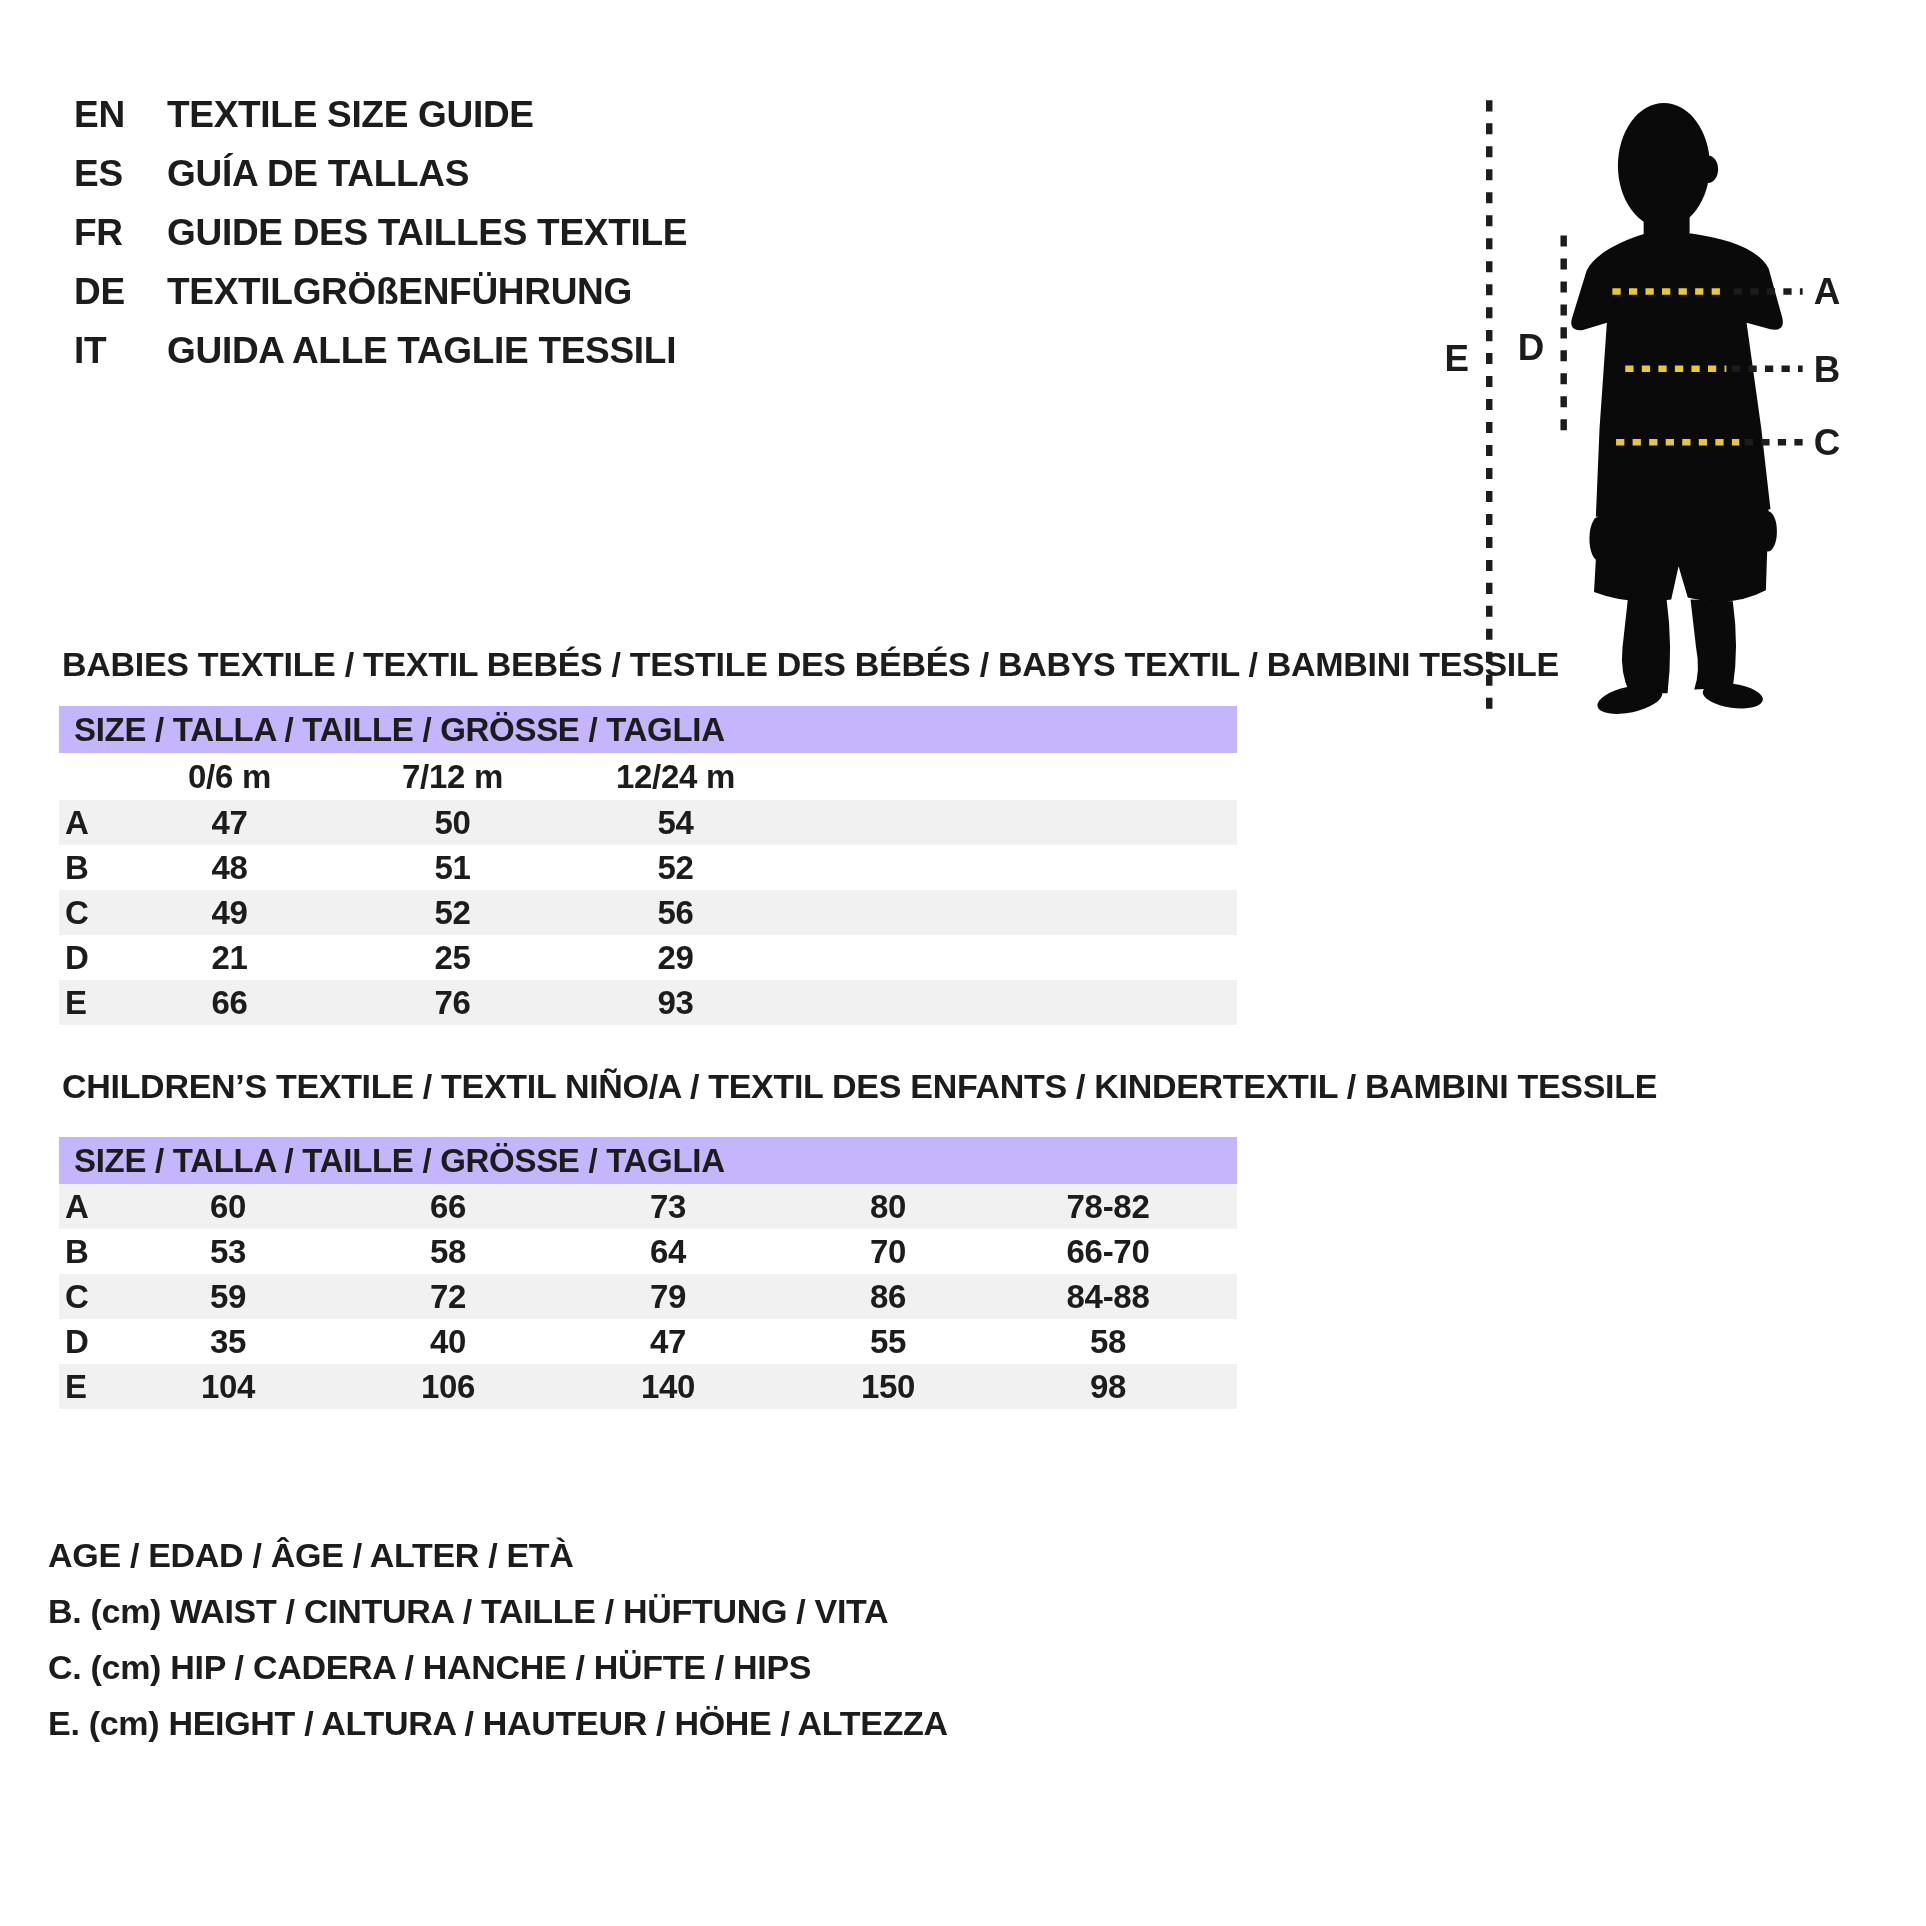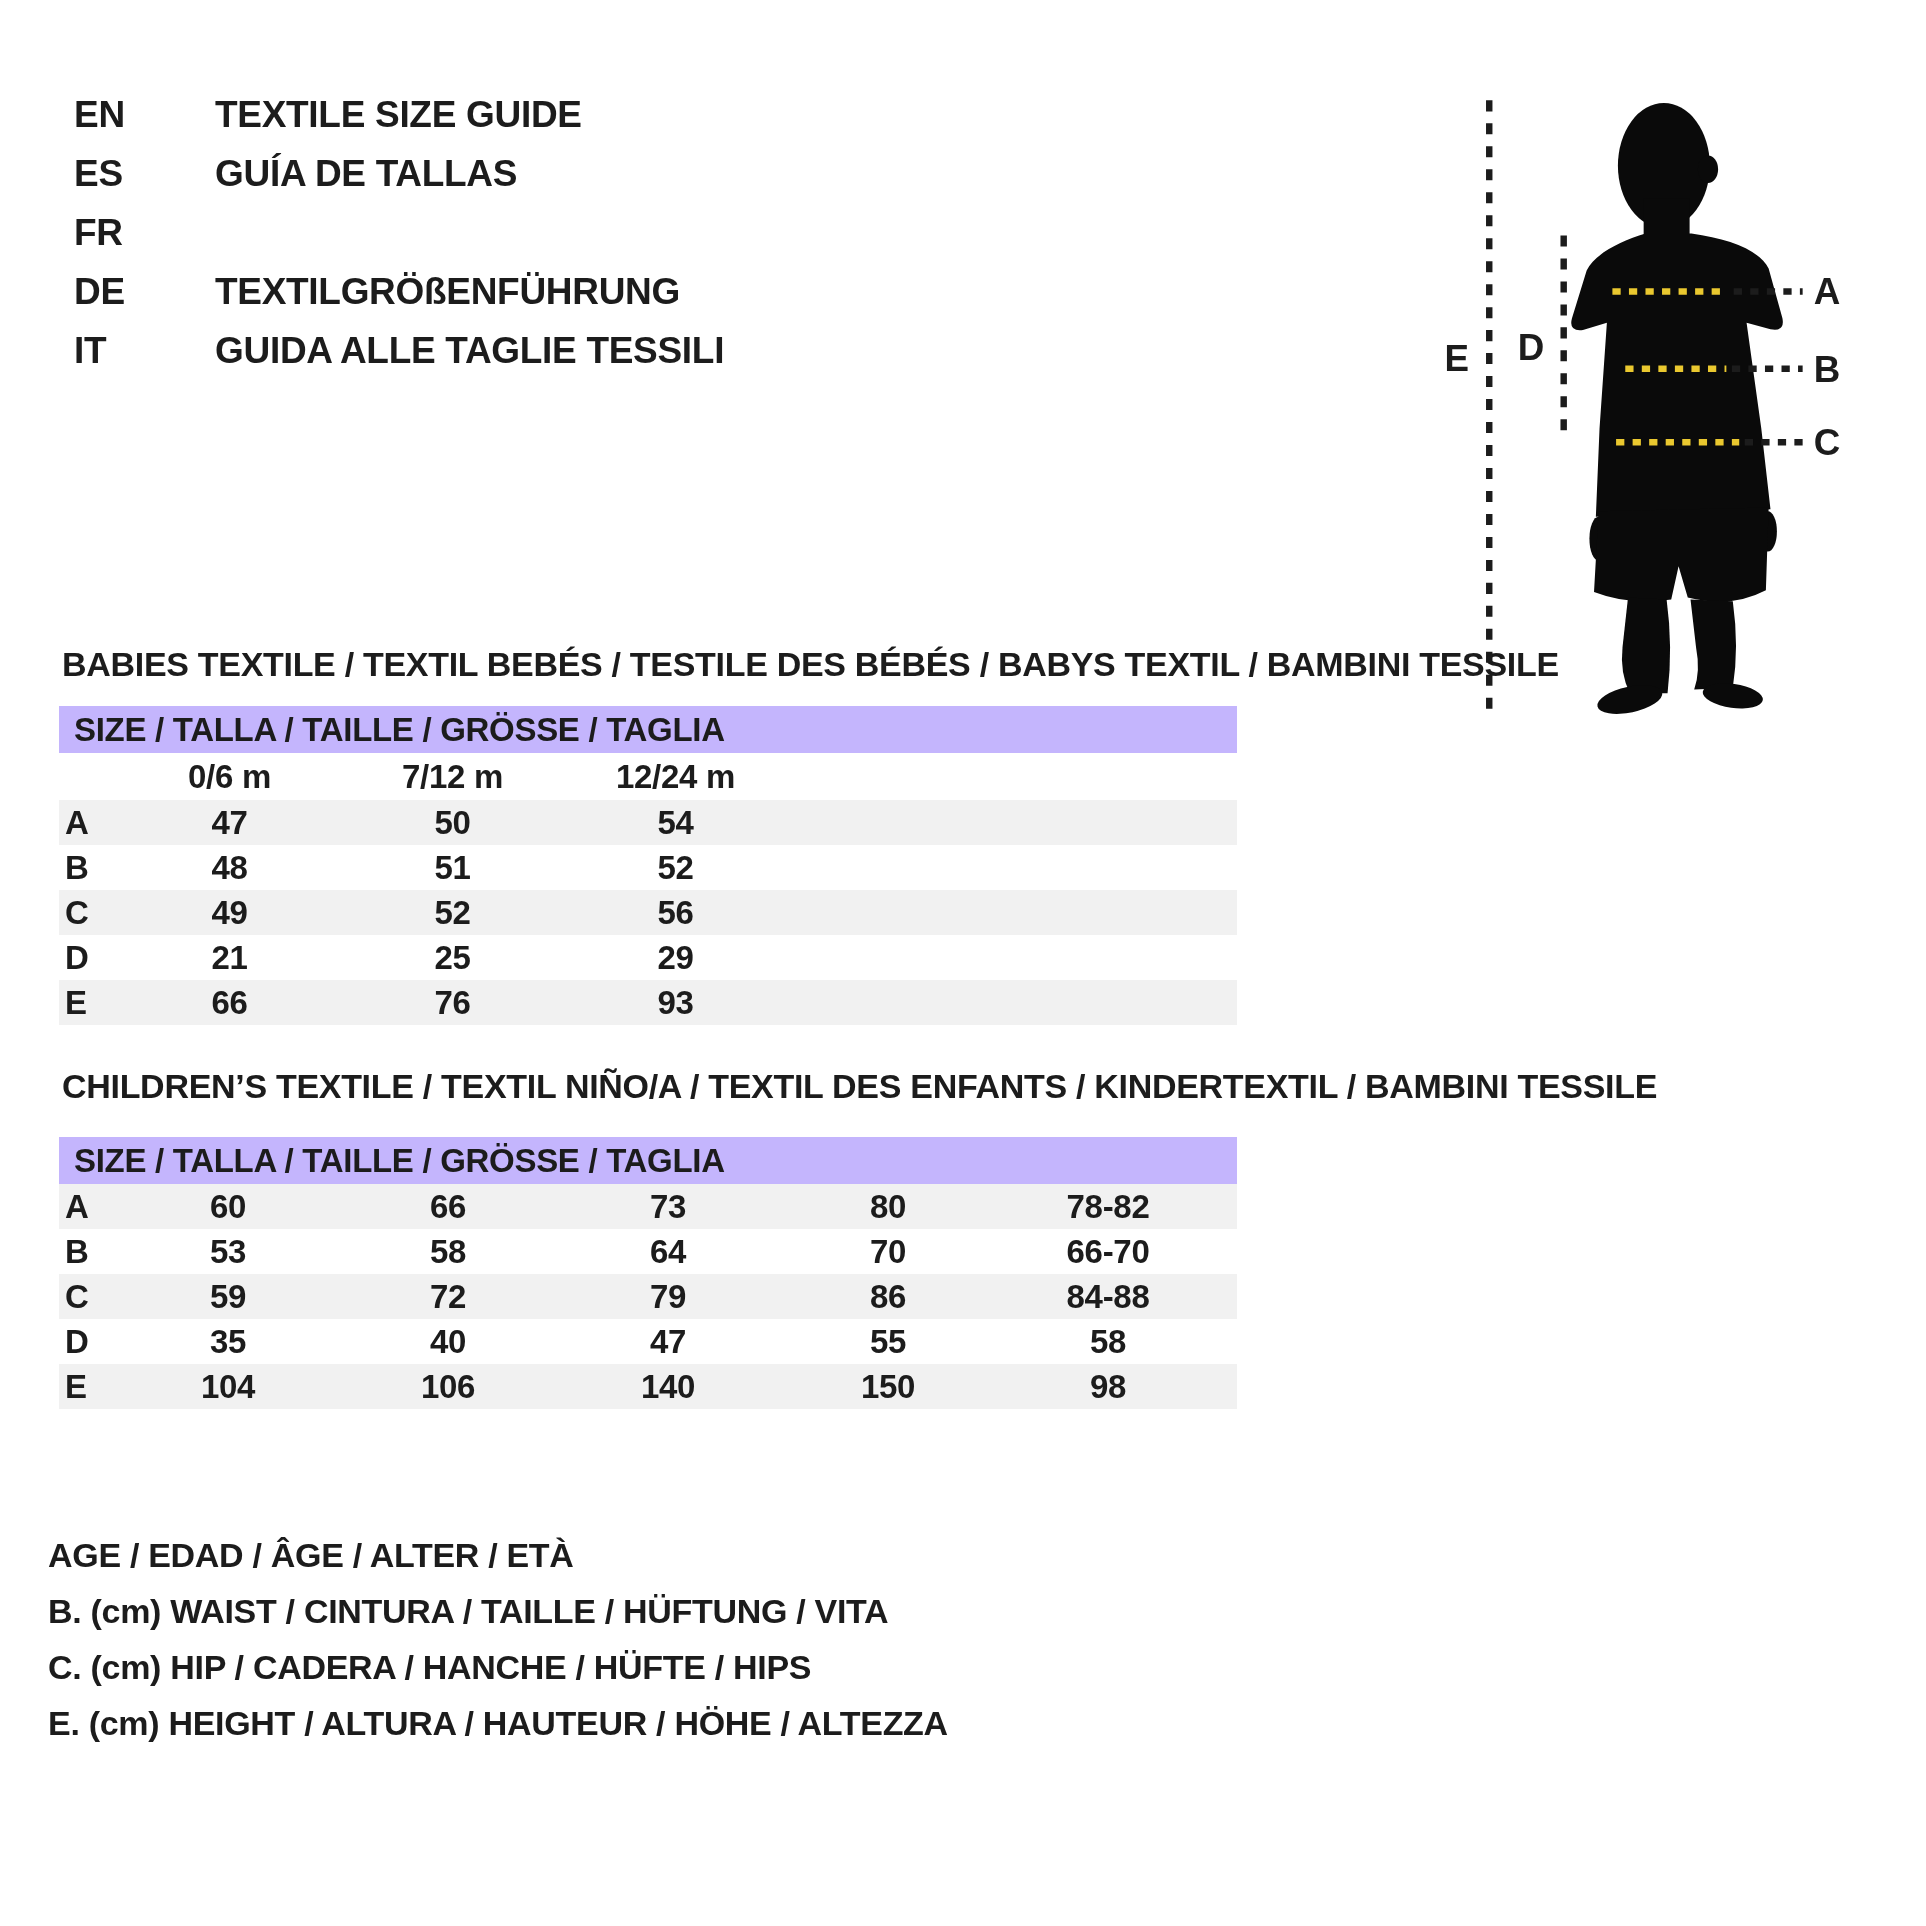--- a/index.html
+++ b/index.html
@@ -6,21 +6,21 @@
   #page{
     position:relative;
     width:1927px;height:1927px;
     background:#ffffff;
     font-family:"Liberation Sans", sans-serif;
     color:#1c1c1c;
     overflow:hidden;
   }
   
   .lang-list{position:absolute;left:74px;top:85px;font-size:37px;font-weight:700;letter-spacing:-0.3px;}
-  .lang-row{display:flex;height:59px;align-items:center;gap:48px;}
+  .lang-row{display:flex;height:59px;align-items:center;}
   .lang-code{width:93px;flex:0 0 93px;}
   
   .section-title{position:absolute;left:62px;font-size:34px;font-weight:700;letter-spacing:-0.3px;white-space:nowrap;}
   #babies-title{top:645px;}
   #children-title{top:1067px;}
   
   .size-table{position:absolute;left:59px;width:1178px;}
   #babies-table{top:706px;}
   #children-table{top:1137px;}
   .size-bar{height:47px;background:#c4b5fd;display:flex;align-items:center;padding-left:15px;box-sizing:border-box;
@@ -49,20 +49,21 @@
     <div class="lang-row">
       <span class="lang-code">EN</span>
       <span class="lang-label">TEXTILE SIZE GUIDE</span>
     </div>
     <div class="lang-row">
       <span class="lang-code">ES</span>
       <span class="lang-label">GUÍA DE TALLAS</span>
     </div>
     <div class="lang-row">
       <span class="lang-code">FR</span>
+      <span class="lang-label">GUIDE DES TAILLES TEXTILE</span>
     </div>
     <div class="lang-row">
       <span class="lang-code">DE</span>
       <span class="lang-label">TEXTILGRÖßENFÜHRUNG</span>
     </div>
     <div class="lang-row">
       <span class="lang-code">IT</span>
       <span class="lang-label">GUIDA ALLE TAGLIE TESSILI</span>
     </div>
   </div>

